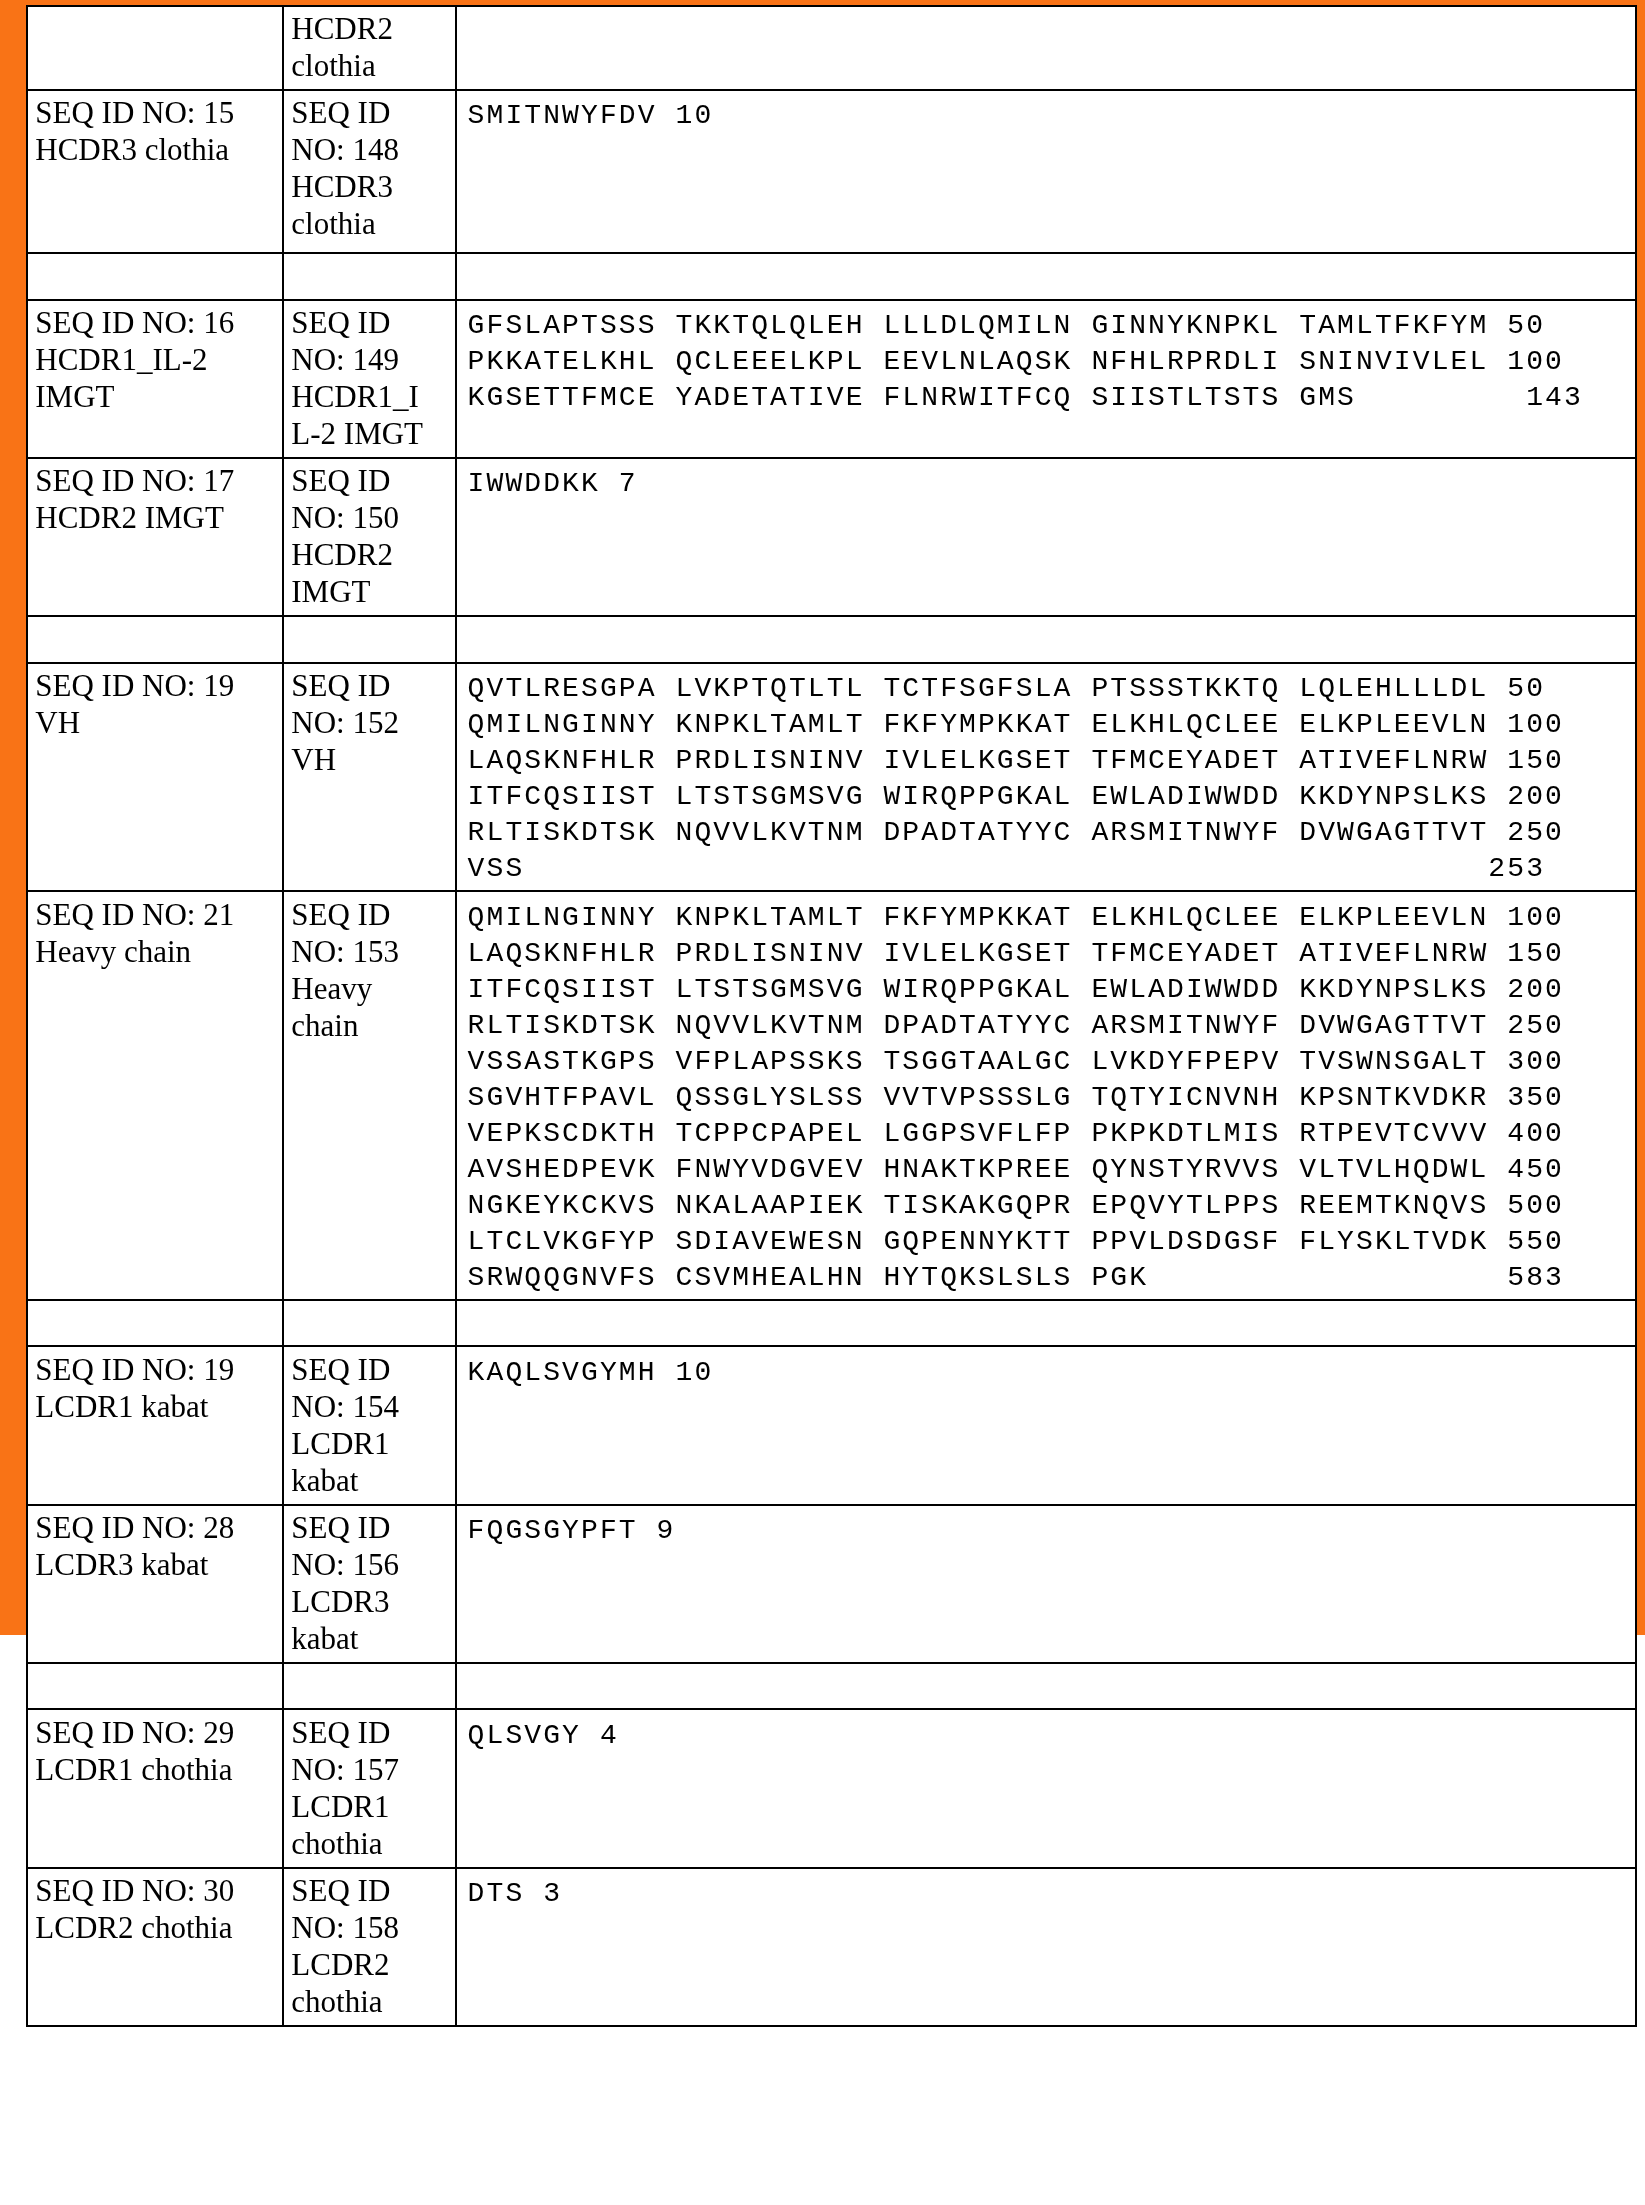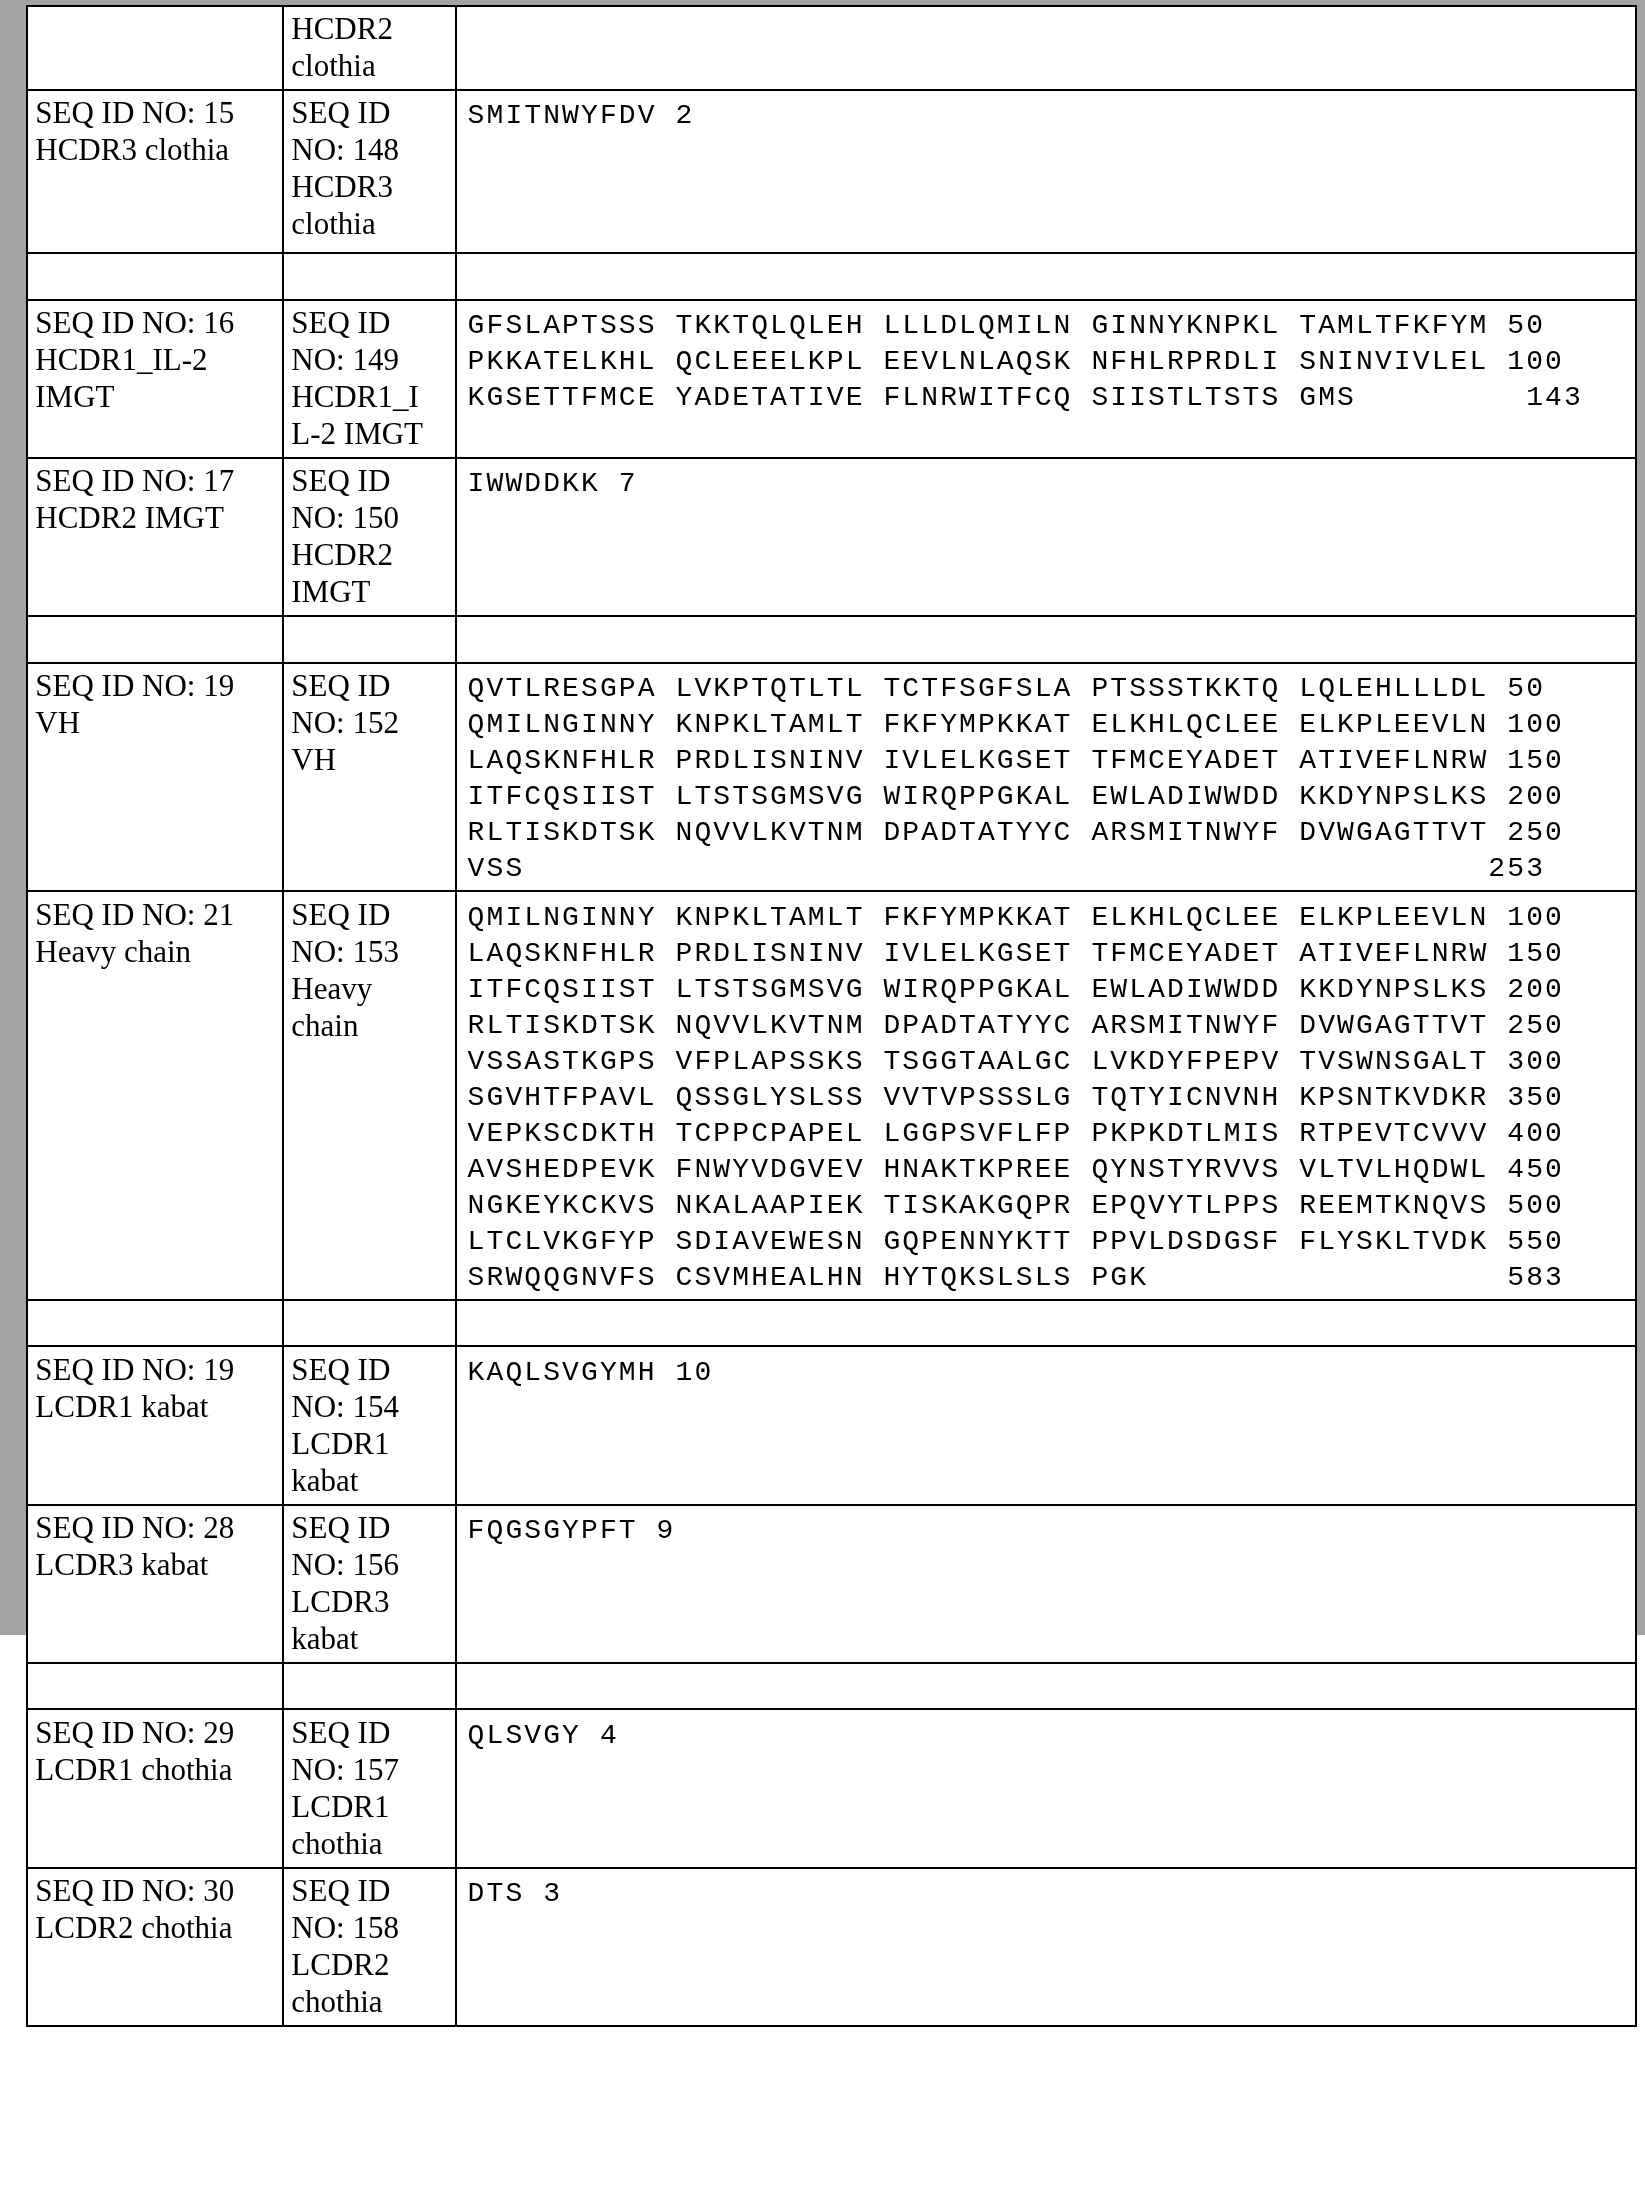--- a/index.html
+++ b/index.html
@@ -11,21 +11,21 @@
     width: 1646px;
     height: 2205px;
     font-family: "Liberation Serif", "DejaVu Serif", serif;
     color: #000000;
     overflow: hidden;
   }
   #sheet {
     position: relative;
     width: 1646px;
     height: 1635px;
-    background: #a3a3a3;
+    background: #f97316;
   }
   table.seqtable {
     position: absolute;
     left: 26px;
     top: 4.9px;
     width: 1609px;
     border-collapse: collapse;
     table-layout: fixed;
   }
   table.seqtable td {
@@ -85,21 +85,21 @@
             <div class="lbl">SEQ ID NO: 15
 HCDR3 clothia</div>
           </td>
           <td>
             <div class="lbl">SEQ ID
 NO: 148
 HCDR3
 clothia</div>
           </td>
           <td>
-            <div class="seq">SMITNWYFDV 2</div>
+            <div class="seq">SMITNWYFDV 10</div>
           </td>
         </tr>
         <tr style="height: 34px;">
           <td>
             <div class="lbl spacer-cell" style="min-height: 29px;"></div>
           </td>
           <td>
             <div class="lbl spacer-cell" style="min-height: 29px;"></div>
           </td>
           <td>

